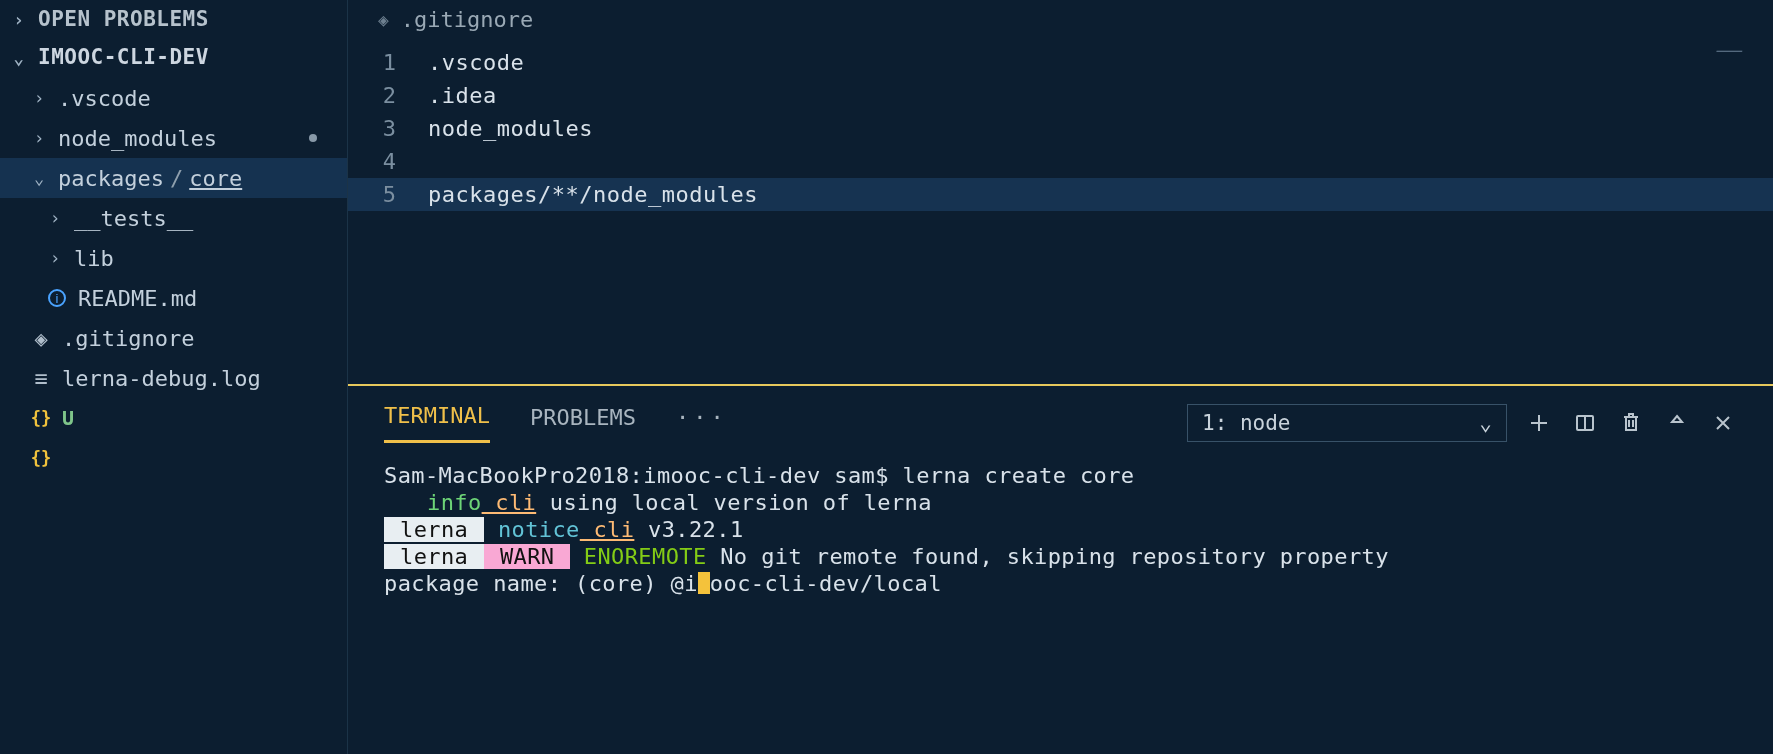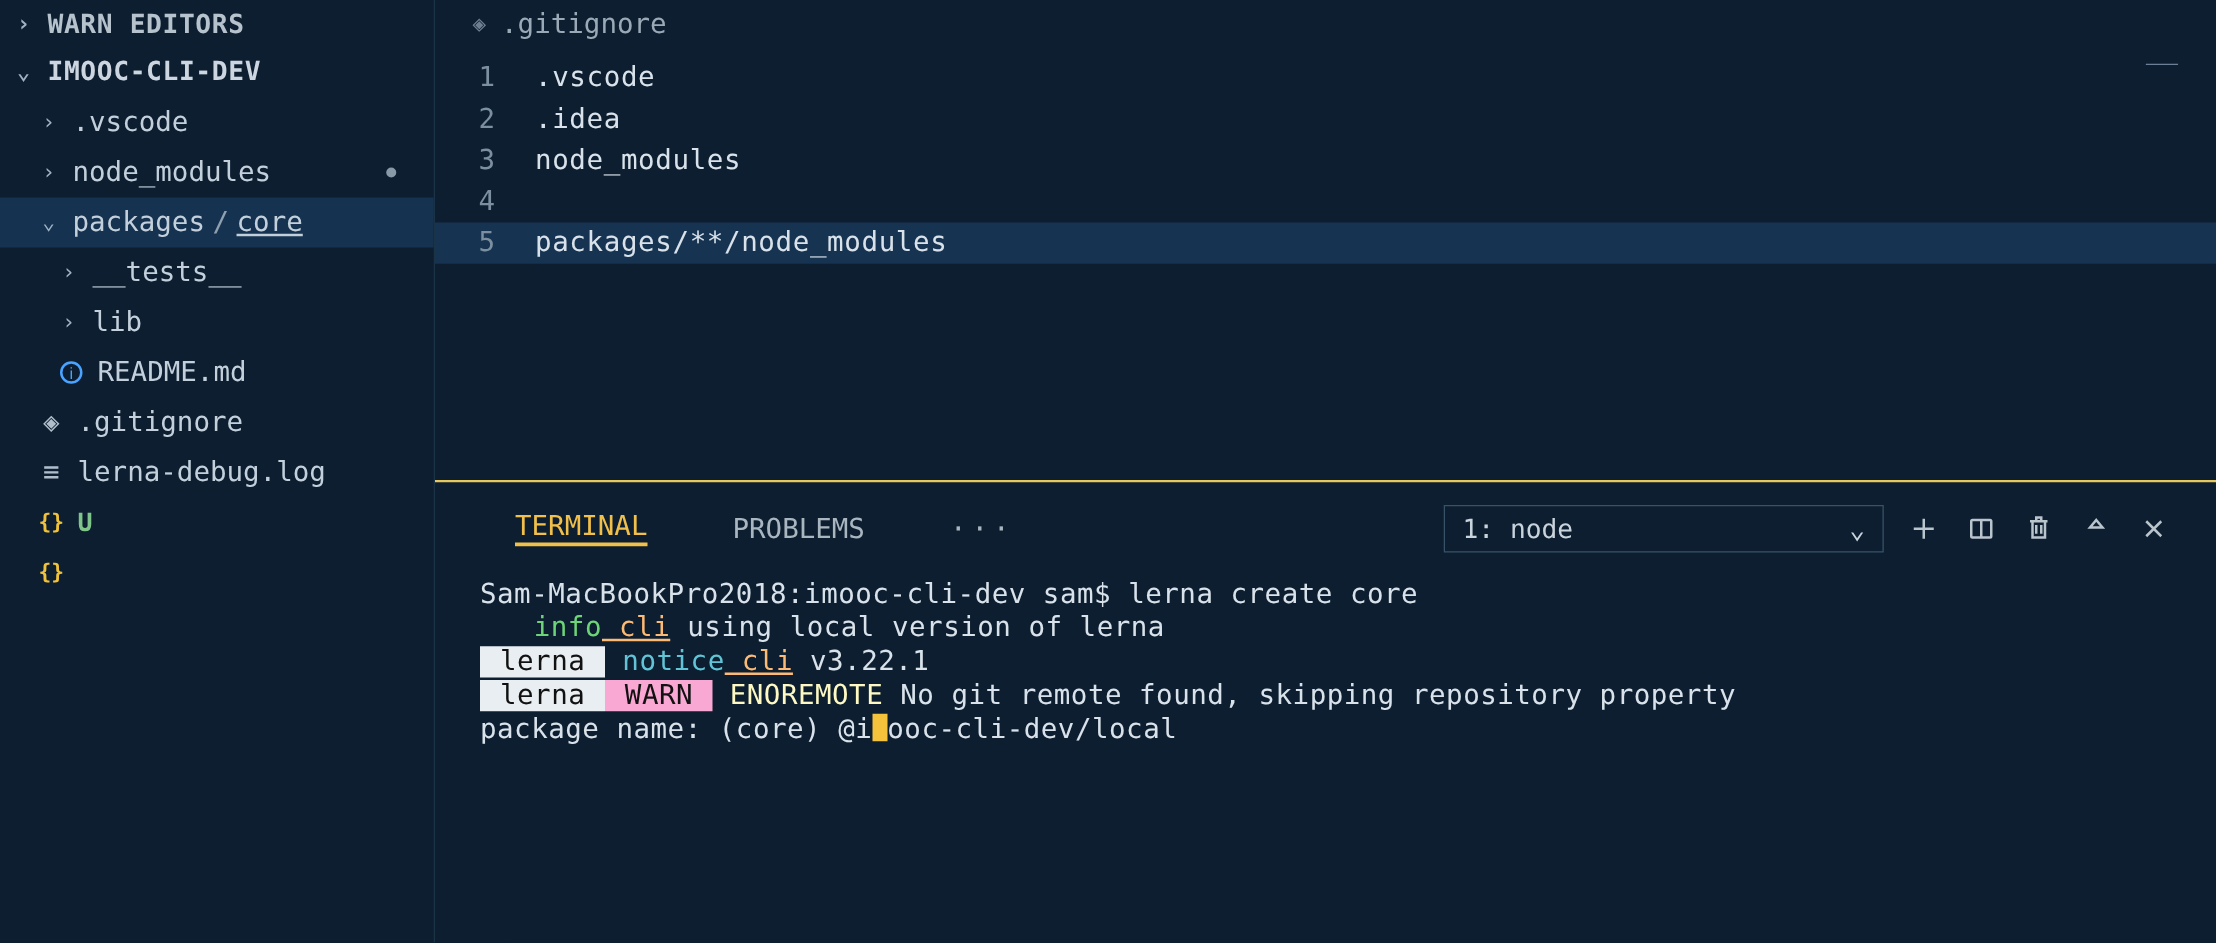--- a/index.html
+++ b/index.html
@@ -126,32 +126,32 @@
   .panel-tabs {
     display:flex;
     align-items:center;
     gap: 40px;
     padding: 14px 36px 0 36px;
     color:#a9b5bf;
     font-size:22px;
     height:60px;
     position:relative;
   }
-  .panel-tab { padding-bottom:0; cursor:pointer;margin-left:28px;}
+  .panel-tab { padding-bottom:12px; cursor:pointer;}
   .panel-tab.active { color:#f0c04a; border-bottom:3px solid #f0c04a;}
   .panel-tab.more { color:#a9b5bf; letter-spacing:4px; cursor:pointer;}
   .term-select {
     margin-left:auto;
     display:flex;
     align-items:center;
     gap:18px;
     color:#b9c4cd;
   }
   .term-dd {
-    width: 352px;
+    width: 320px;
     border:1px solid #385268;
     padding:6px 14px;
     display:flex;
     justify-content:space-between;
     align-items:center;
     font-size:21px;
     color:#c9d3db;
     background:transparent;
   }
   .panel-action { width:28px; display:inline-flex; justify-content:center; cursor:pointer; color:#b9c4cd;}
@@ -163,32 +163,32 @@
     line-height:27px;
     letter-spacing:0.4px;
     color:#d9e2ea;
     white-space:pre;
   }
   .tc-green{color:#6dd477;margin-left:43px;}
   .tc-magenta{color:#fdba74;text-decoration:underline;}
   .tc-cyan{color:#62c3d6;}
   .tc-yellow-bg{background:#f9a8d4;color:#111;padding:0 2px;}
   .tc-white-bg{background:#e8eef2;color:#111;padding:0 16px;}
-  .tc-orange{color:#fef9c3;}
+  .tc-orange{color:#84cc16;}
   .tc-prompt{color:#d9e2ea;}
   .cursor-block{display:inline-block;background:#f4c23b;width:12px;height:22px;vertical-align:-3px;}
 </style>
 </head>
 <body>
 
 <div class="sidebar">
 
   <div class="section-header">
     <span class="chev">›</span>
-    <span>WARN EDITORS</span>
+    <span>OPEN PROBLEMS</span>
   </div>
 
   <div class="section-header project">
     <span class="chev">⌄</span>
     <span>IMOOC-CLI-DEV</span>
   </div>
 
   <div class="tree">
     <div class="tree-row">
       <span class="twisty">›</span>

